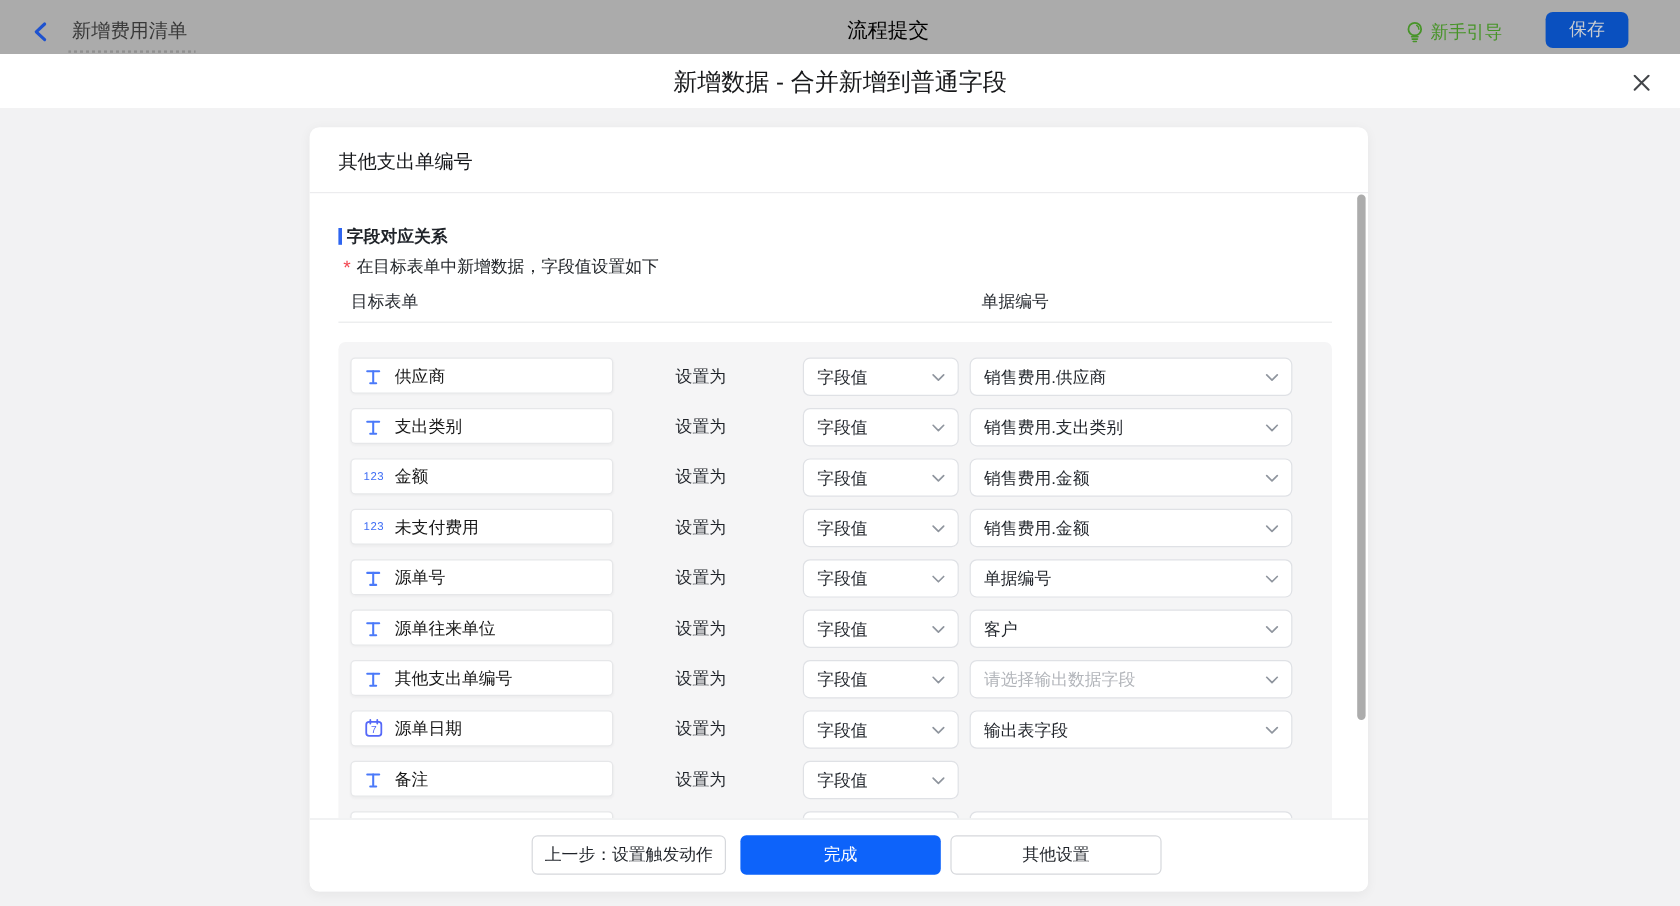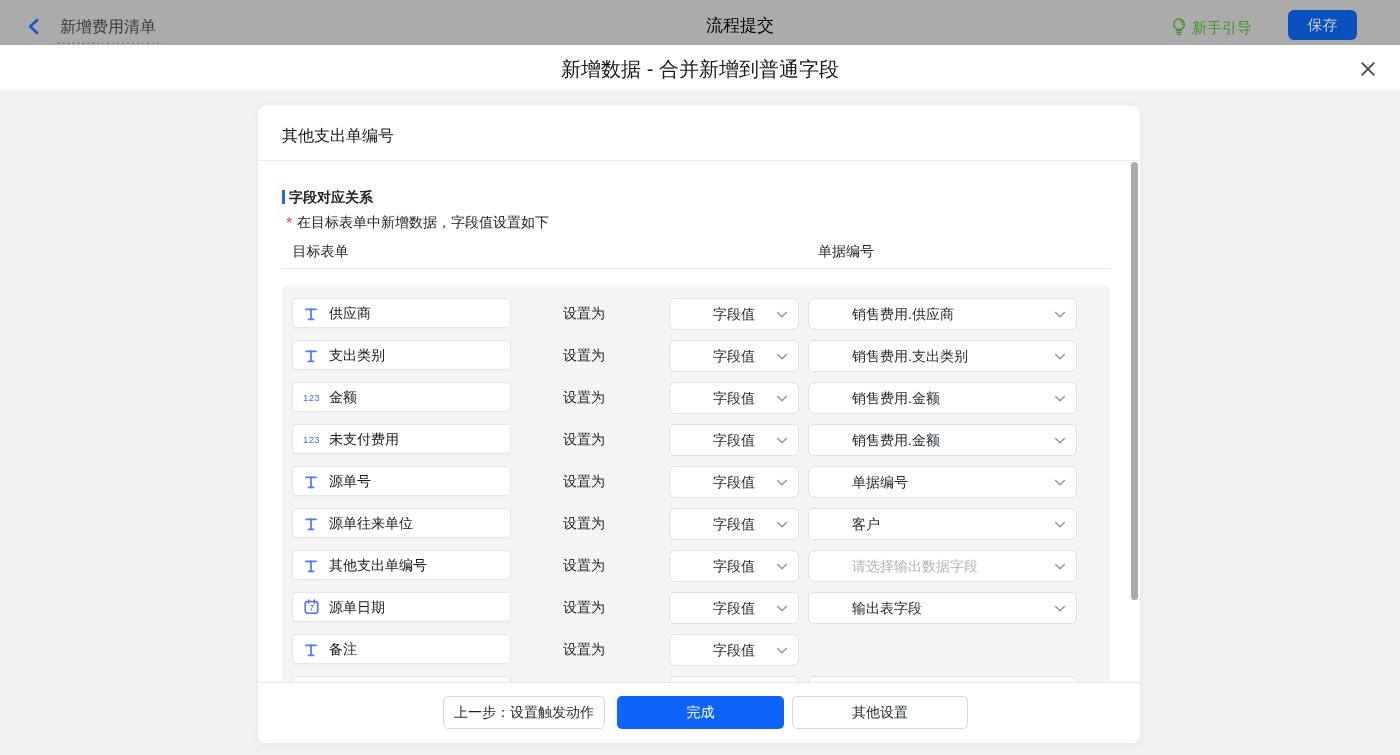--- a/index.html
+++ b/index.html
@@ -38,21 +38,21 @@
   .inp { position:absolute; left:34px; top:0; width:219px; height:30px; background:#fff; border:1px solid #e6e7e9; border-radius:4px;
     box-shadow:0 1px 2px rgba(31,35,41,0.03); }
   .inp .lab { position:absolute; left:36px; top:7px; font-size:14px; line-height:15px; color:#161616; white-space:nowrap; }
   .inp svg.ticon { position:absolute; left:11px; top:8px; }
   .inp .num { position:absolute; left:10px; top:10px; font-size:9.5px; line-height:10px; letter-spacing:0.4px; color:#3f6ef5; }
   .inp svg.cicon { position:absolute; left:11px; top:6px; }
   .szw { position:absolute; left:305px; top:8px; font-size:14px; line-height:15px; color:#1f2329; }
   .sel { position:absolute; top:0; height:32px; background:#fff; border:1px solid #dfe1e5; border-radius:6px; }
   .sel1 { left:411px; width:130px; }
   .sel2 { left:550px; width:269px; }
-  .sel .txt { position:absolute; left:11px; top:8px; font-size:14px; line-height:15px; color:#1f2329; white-space:nowrap;margin-left:32px; }
+  .sel .txt { position:absolute; left:11px; top:8px; font-size:14px; line-height:15px; color:#1f2329; white-space:nowrap; }
   .sel .ph { color:#b2b5ba; }
   .sel svg.chev { position:absolute; right:10px; top:12px; }
   #footer { position:absolute; left:0; top:576px; width:882px; height:61px; background:#fff; border-top:1px solid #e8e9eb; }
   .fbtn { position:absolute; top:13px; height:33px; border:1px solid #d6d8dc; border-radius:5px; background:#fff;
     font-size:14px; color:#1f2329; text-align:center; line-height:31px; }
   #fb1 { left:185px; width:162px; }
   #fb2 { left:359px; width:167px; background:#0d63fa; border:none; color:#fff; line-height:33px; }
   #fb3 { left:534px; width:176px; }
   #thumb { position:absolute; left:873px; top:56px; width:7px; height:438px; background:#acacac; border-radius:4px; }
 </style>

